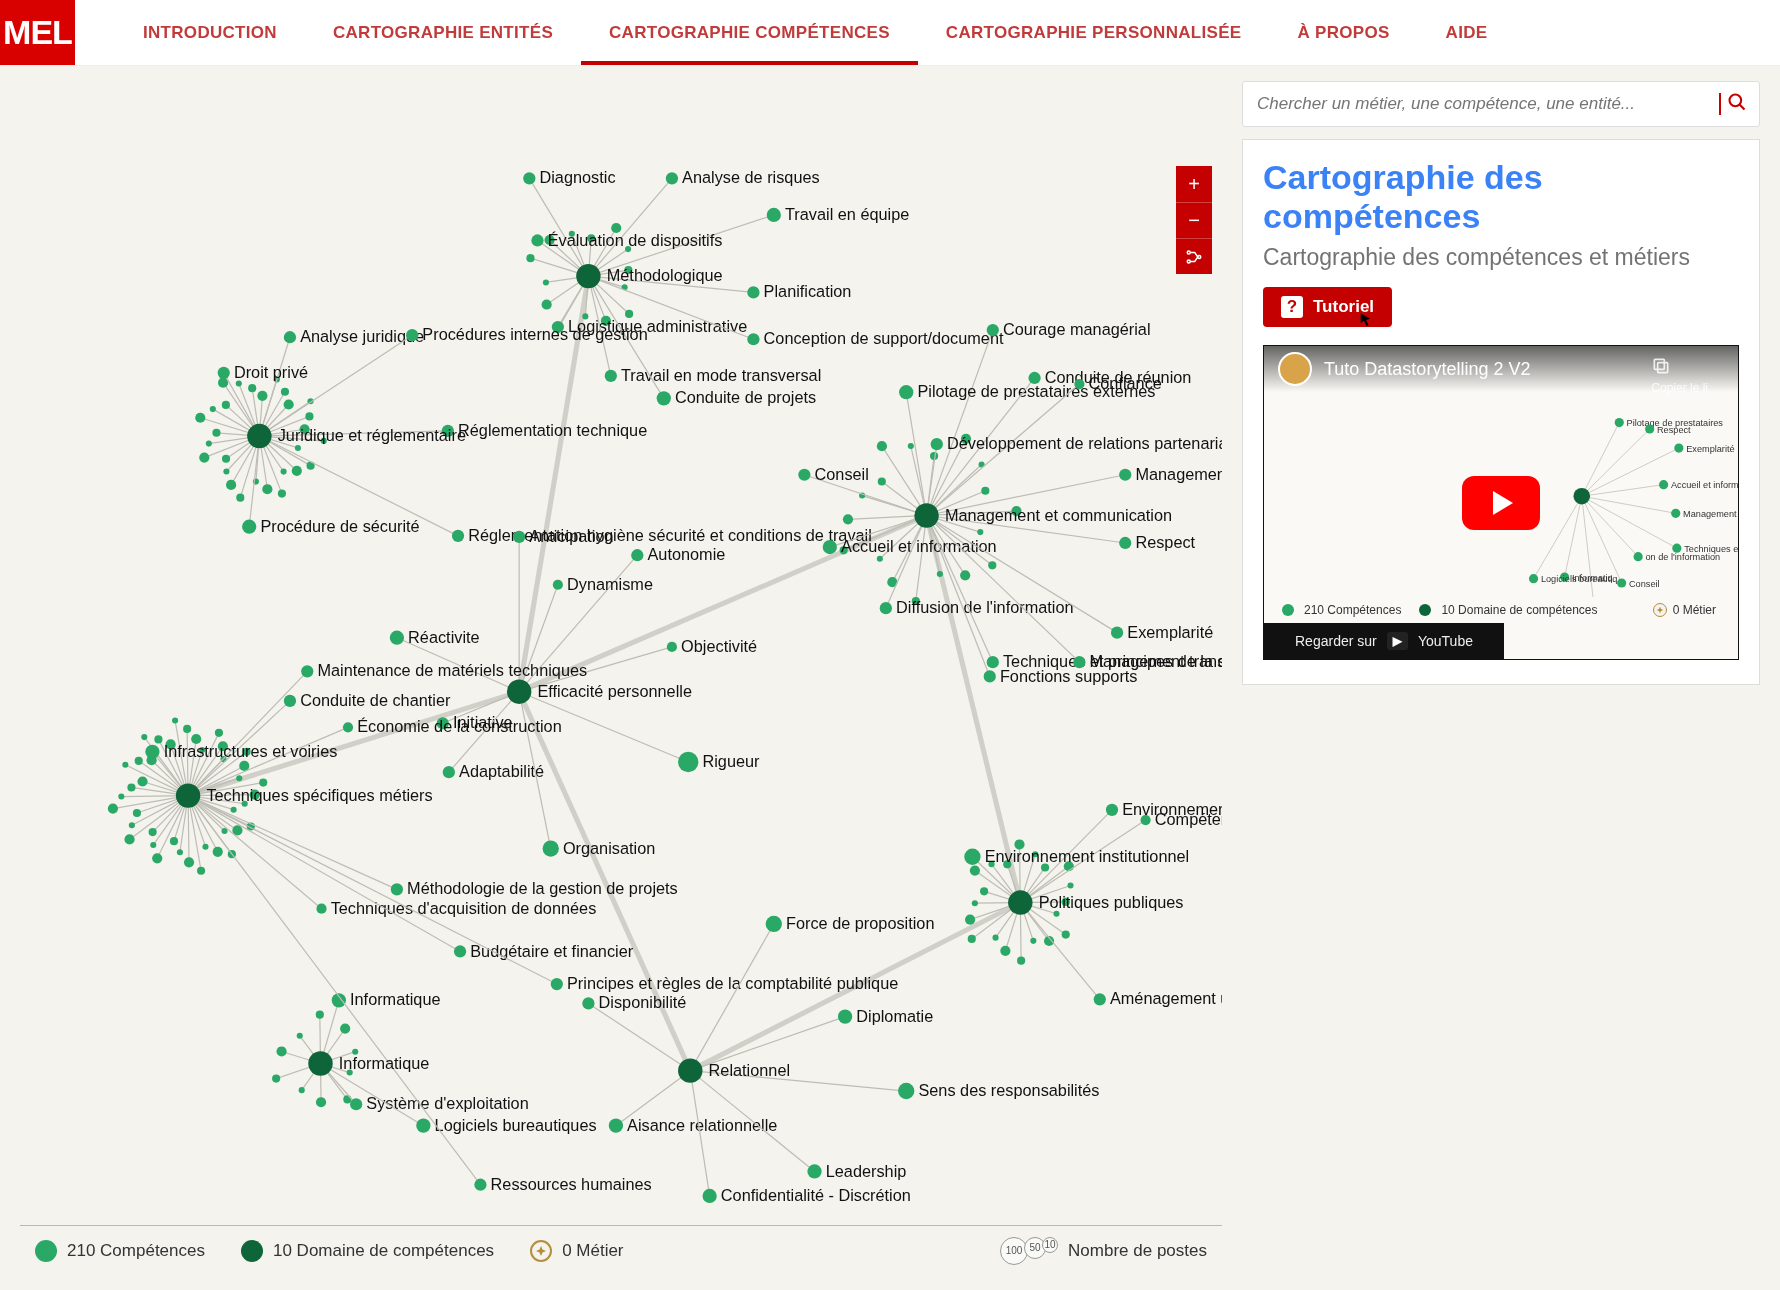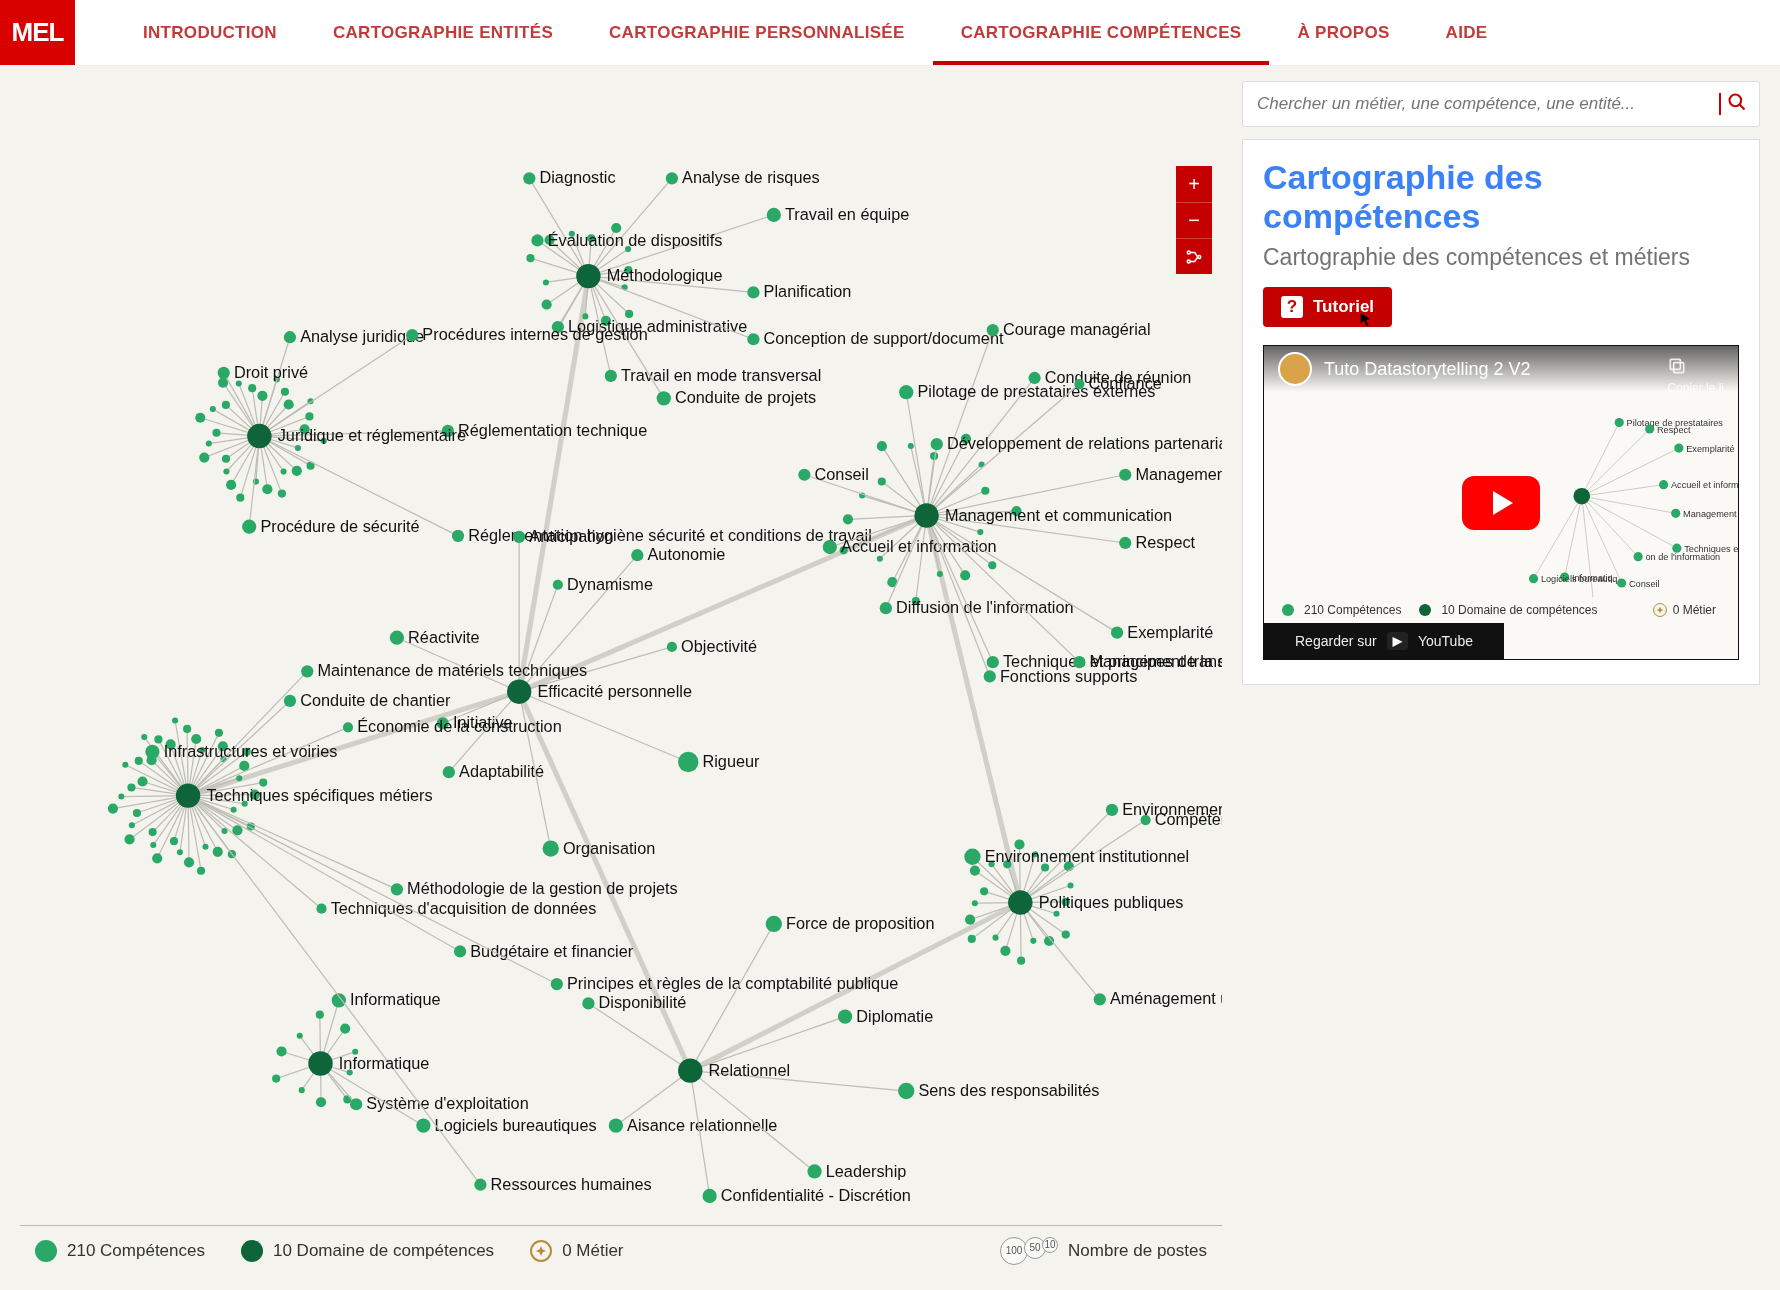--- a/index.html
+++ b/index.html
@@ -1,18 +1,18 @@
 <!DOCTYPE html>
 <html><head>
 <meta charset="utf-8">
 <style>
   * { box-sizing: border-box; margin: 0; padding: 0; }
   body { font-family: "Segoe UI", "Helvetica Neue", Arial, sans-serif; background: #f4f3ee; color: #333; width: 1780px; height: 1290px; overflow: hidden; }
   .header { display: flex; align-items: stretch; background: #fff; height: 66px; border-bottom: 1px solid #eee; }
-  .logo { width: 75px; background: #d90000; color: #fff; font-weight: 700; font-size: 26px; display: flex; align-items: center; justify-content: center; letter-spacing: -1px; }
+  .logo { width: 75px; background: #d90000; color: #fff; font-weight: 700; font-size: 34px; display: flex; align-items: center; justify-content: center; letter-spacing: -1px; }
   .nav { flex: 1; display: flex; align-items: stretch; padding: 0 40px; }
   .nav-item { color: #c23b3b; font-weight: 600; font-size: 17px; padding: 0 28px; display: flex; align-items: center; cursor: pointer; position: relative; letter-spacing: .3px; }
   .nav-item.active::after { content: ""; position: absolute; left: 0; right: 0; bottom: 0; height: 4px; background: #c40000; }
   .main { display: flex; padding: 15px 20px; gap: 20px; height: calc(100% - 66px); }
   .graph-panel { flex: 1; position: relative; background: #f4f3ee; display: flex; flex-direction: column; }
   .graph-svg { flex: 1; width: 100%; }
   .graph-legend { height: 50px; border-top: 1px solid #bcb7b0; display: flex; align-items: center; padding: 0 15px; font-size: 17px; color: #333; gap: 10px; }
   .legend-dot { border-radius: 50%; display: inline-block; }
   .legend-dot.green-l { width: 22px; height: 22px; background: #2aa866; }
   .legend-dot.green-d { width: 22px; height: 22px; background: #0e653a; }
@@ -35,21 +35,21 @@
   .search-wrap .mag { color: #c40000; padding: 0 12px 0 0; cursor: pointer; }
   .side-card { background: #fff; border: 1px solid #ddd; padding: 18px 20px 24px; }
   .side-card h1 { font-size: 34px; font-weight: 700; color: #3b82f6; margin-bottom: 8px; }
   .side-card .sub { font-size: 23px; color: #737373; margin-bottom: 16px; }
   .tutorial-btn { background: #c40000; color: #fff; border: none; border-radius: 4px; padding: 9px 18px; font-size: 17px; font-weight: 600; display: inline-flex; align-items: center; gap: 10px; cursor: pointer; margin-bottom: 18px; position: relative; }
   .tutorial-btn .qmark { width: 22px; height: 22px; background: #fff; color: #c40000; border-radius: 3px; display: inline-flex; align-items: center; justify-content: center; font-weight: 700; }
   .cursor { position: absolute; right: 18px; bottom: -4px; font-size: 14px; color: #000; }
   .video { position: relative; width: 100%; height: 315px; background: #000; border: 1px solid #111; overflow: hidden; }
   .video-top { position: absolute; top: 0; left: 0; right: 0; height: 46px; background: linear-gradient(#0009, #0000); display: flex; align-items: center; padding: 0 14px; gap: 12px; color: #fff; font-size: 18px; }
   .video-top .avatar { width: 34px; height: 34px; border-radius: 50%; background: #d9a34a; border: 2px solid #fff; }
-  .video-top .copy { position: absolute; right: 14px; top: 10px; color: #fff; opacity: .85; }
+  .video-top .copy { position: absolute; right: 30px; top: 10px; color: #fff; opacity: .85; }
   .video-body { position: absolute; inset: 0; background: #faf9f5; }
   .play { position: absolute; top: 50%; left: 50%; transform: translate(-50%, -50%); width: 78px; height: 54px; background: #f00; border-radius: 12px; display: flex; align-items: center; justify-content: center; }
   .play::after { content: ""; border-left: 20px solid #fff; border-top: 12px solid transparent; border-bottom: 12px solid transparent; margin-left: 4px; }
   .video-footer { position: absolute; left: 0; bottom: 0; height: 36px; background: #111; color: #eee; font-size: 14px; padding: 0 31px; display: flex; align-items: center; gap: 10px; }
   .yt-logo { background: #222; color: #fff; font-weight: 700; padding: 2px 6px; border-radius: 3px; font-size: 12px; }
   .mini-legend { position: absolute; left: 18px; bottom: 42px; display: flex; align-items: center; gap: 10px; font-size: 12px; color: #333; }
   .mini-graph { position: absolute; right: 0; top: 40px; bottom: 40px; width: 62%; }
   .mini-metier { position: absolute; right: 22px; bottom: 42px; display:flex; align-items:center; gap:6px; font-size:12px; color:#333; }
   text.node-label { font-size: 16px; fill: #111; }
   circle.hub { fill: #0e653a; }
@@ -58,22 +58,22 @@
   line.edge-thick { stroke: #bdbdb5; stroke-width: 5; opacity: .65; }
 </style>
 </head>
 <body>
 
 <div class="header">
   <div class="logo">MEL</div>
   <nav class="nav" id="nav">
       <div class="nav-item">INTRODUCTION</div>
       <div class="nav-item">CARTOGRAPHIE ENTITÉS</div>
+      <div class="nav-item active">CARTOGRAPHIE COMPÉTENCES</div>
       <div class="nav-item">CARTOGRAPHIE PERSONNALISÉE</div>
-      <div class="nav-item active">CARTOGRAPHIE COMPÉTENCES</div>
       <div class="nav-item">À PROPOS</div>
       <div class="nav-item">AIDE</div>
     </nav>
 </div>
 
 <div class="main">
 
   <div class="graph-panel">
     <svg class="graph-svg" id="graph" viewBox="0 0 1180 1120">
         <line x1="490" y1="598" x2="658" y2="970" class="edge-thick"></line>

